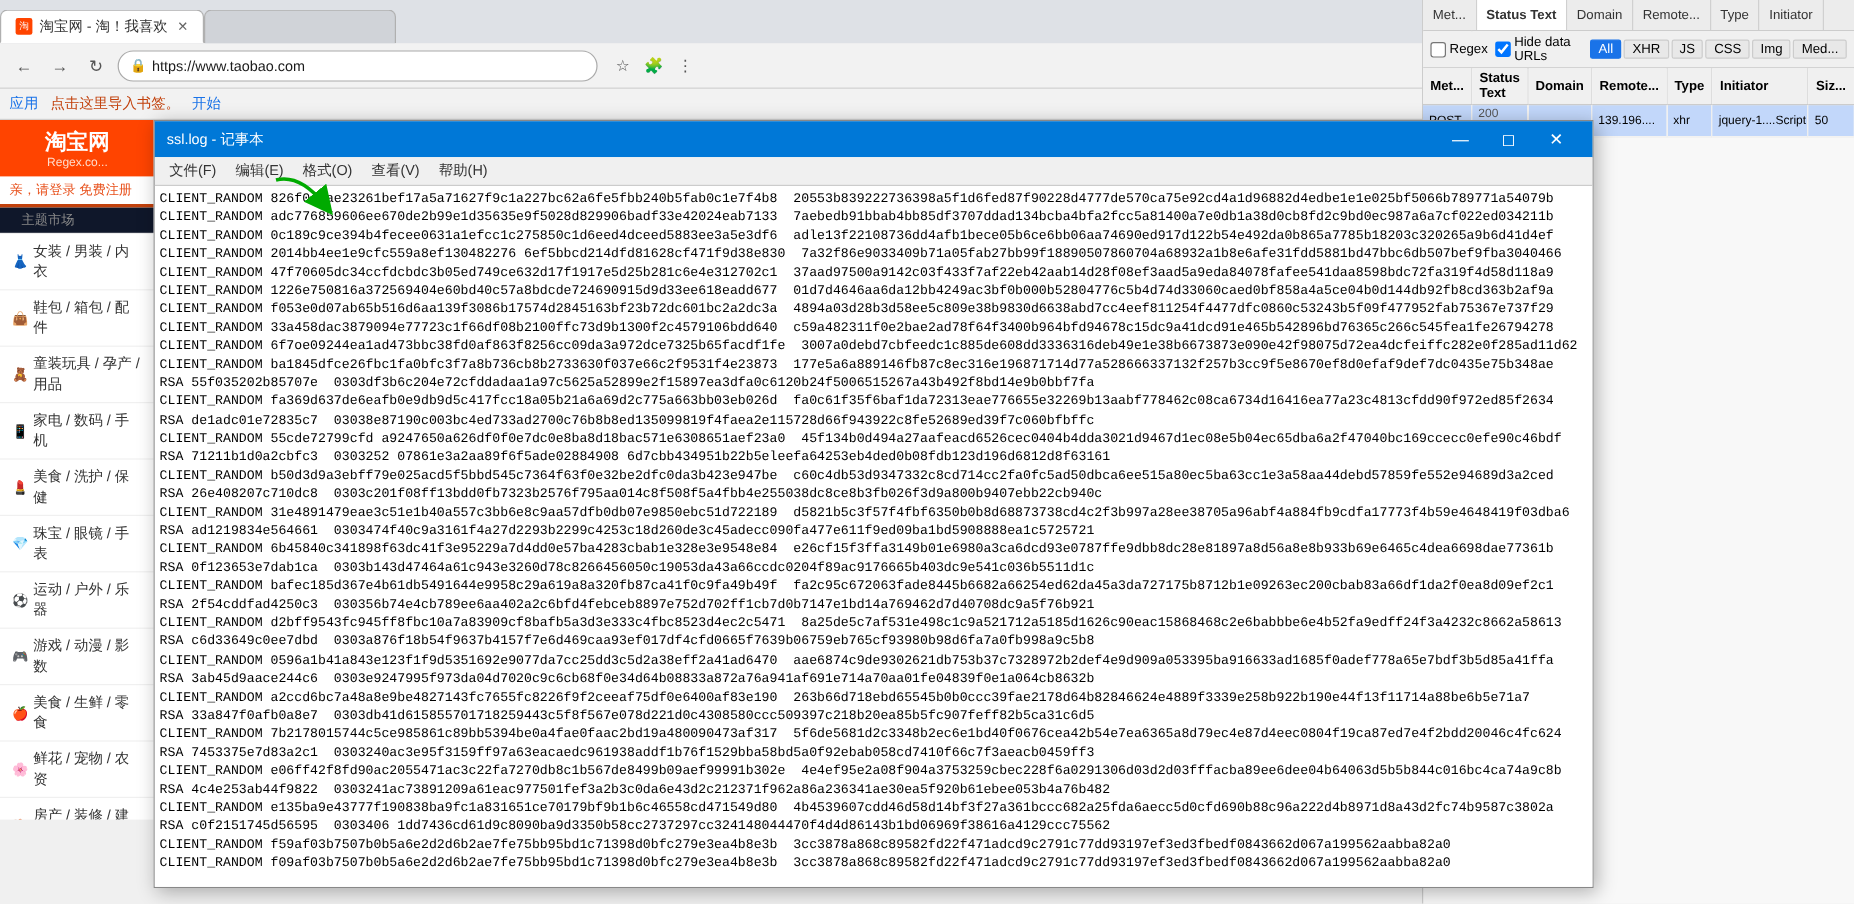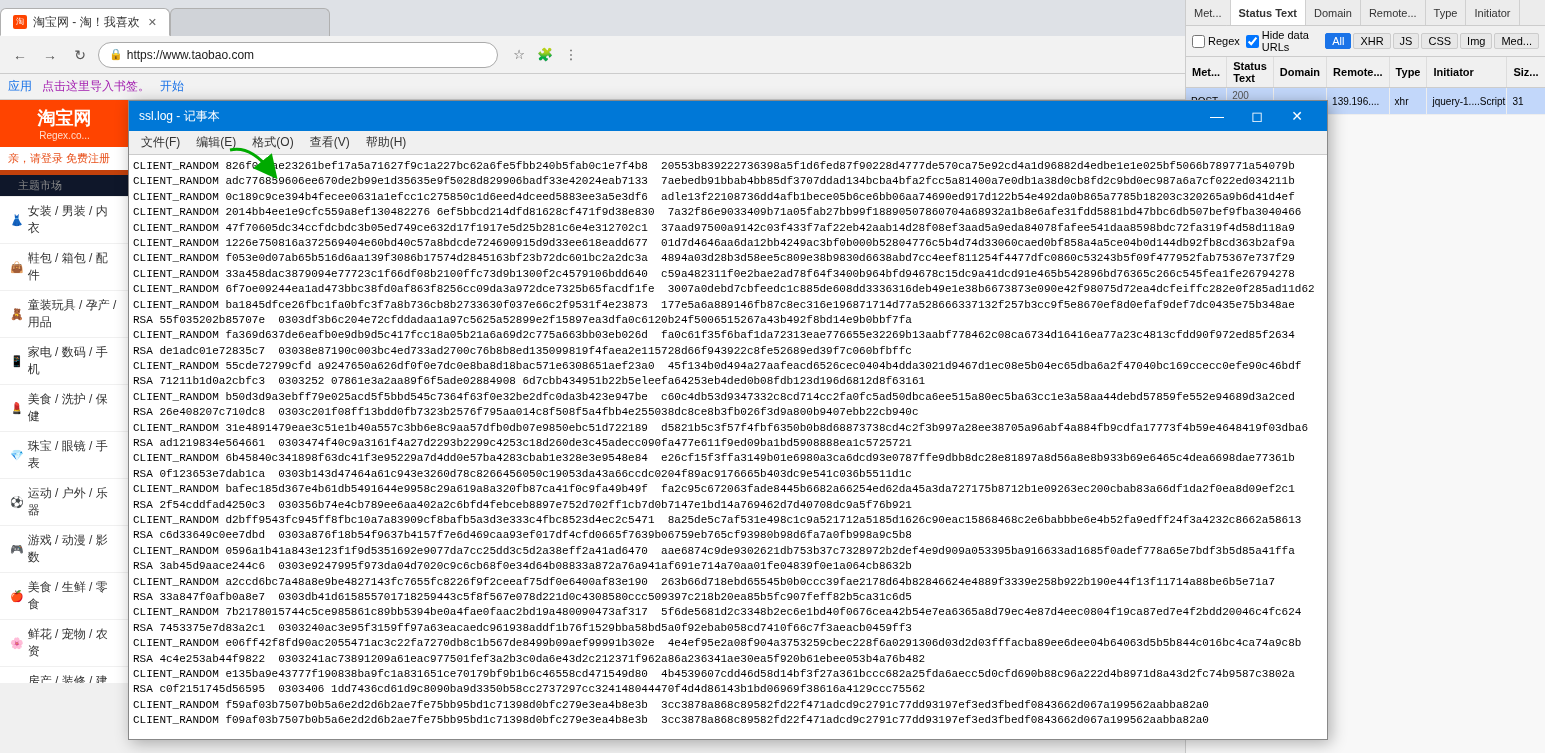--- a/index.html
+++ b/index.html
@@ -156,21 +156,21 @@
     .devtools-toolbar {
       display: flex;
       align-items: center;
       background: #f0f0f0;
       border-bottom: 1px solid #ccc;
       padding: 3px 6px;
       gap: 6px;
       font-size: 11px;
     }
     .devtools-toolbar label {
-      display: flex;align-items:center;gap:3px;
+      display: flex;gap:3px;
       font-size: 11px;
       cursor: pointer;
     }
     .filter-type-btns {
       display: flex; gap: 2px;
     }
     .ftype-btn {
       padding: 1px 6px;
       font-size: 11px;
       background: #e8e8e8;
@@ -329,31 +329,31 @@
     </div>
     <div class="toolbar-actions">
       <span>☆</span>
       <span>🧩</span>
       <span>⋮</span>
     </div>
   </div>
 
   <div class="bookmark-bar">
     <a class="bookmark-link">应用</a>
-    <span style="color:#a21caf;font-family:Liberation Serif, serif;">点击这里导入书签。</span>
+    <span style="color:#c2410c;font-family:Liberation Serif, serif;">点击这里导入书签。</span>
     <a class="bookmark-link">开始</a>
   </div>
 </div>
 
 <div style="position:absolute;left:0;top:100px;width:130px;height:583px;background:white;border-right:1px solid #e0e0e0;overflow:hidden;z-index:10;">
   <div style="background:#ff4400;padding:6px 8px;color:white;text-align:center;">
     <div style="font-size:18px;font-weight:bold;">淘宝网</div>
     <div style="font-size:10px;color:#ffddcc;">Regex.co...</div>
   </div>
-  <div style="padding:4px 8px;font-size:11px;color:#e8511c;border-bottom:5px solid #c2410c;">亲，请登录  免费注册</div>
+  <div style="padding:4px 8px;font-size:11px;color:#e8511c;border-bottom:3px solid #c2410c;">亲，请登录  免费注册</div>
   <div style="background:#0f172a;padding:3px 18px;font-size:11px;color:#888;border-bottom:1px solid #eee;">主题市场</div>
 
   <div class="sidebar-category">
     <span class="cat-icon">👗</span>
     <span>女装 / 男装 / 内衣</span>
   </div>
   <div class="sidebar-category">
     <span class="cat-icon">👜</span>
     <span>鞋包 / 箱包 / 配件</span>
   </div>
@@ -508,21 +508,21 @@
           <td>
             <span class="status-post">200</span><br>
             <span class="status-ok">OK</span>
           </td>
           <td></td>
           <td>139.196....</td>
           <td>xhr</td>
           <td>
             <div>jquery-1....Script</div>
           </td>
-          <td>31</td>
+          <td>50</td>
         </tr>
       </tbody>
     </table>
   </div>
 </div>
 
 <svg class="green-arrow" viewBox="0 0 60 60">
   <defs>
     <marker id="arrowhead" markerWidth="8" markerHeight="8" refX="4" refY="4" orient="auto">
       <path d="M0,0 L8,4 L0,8 Z" fill="#00aa00"></path>

